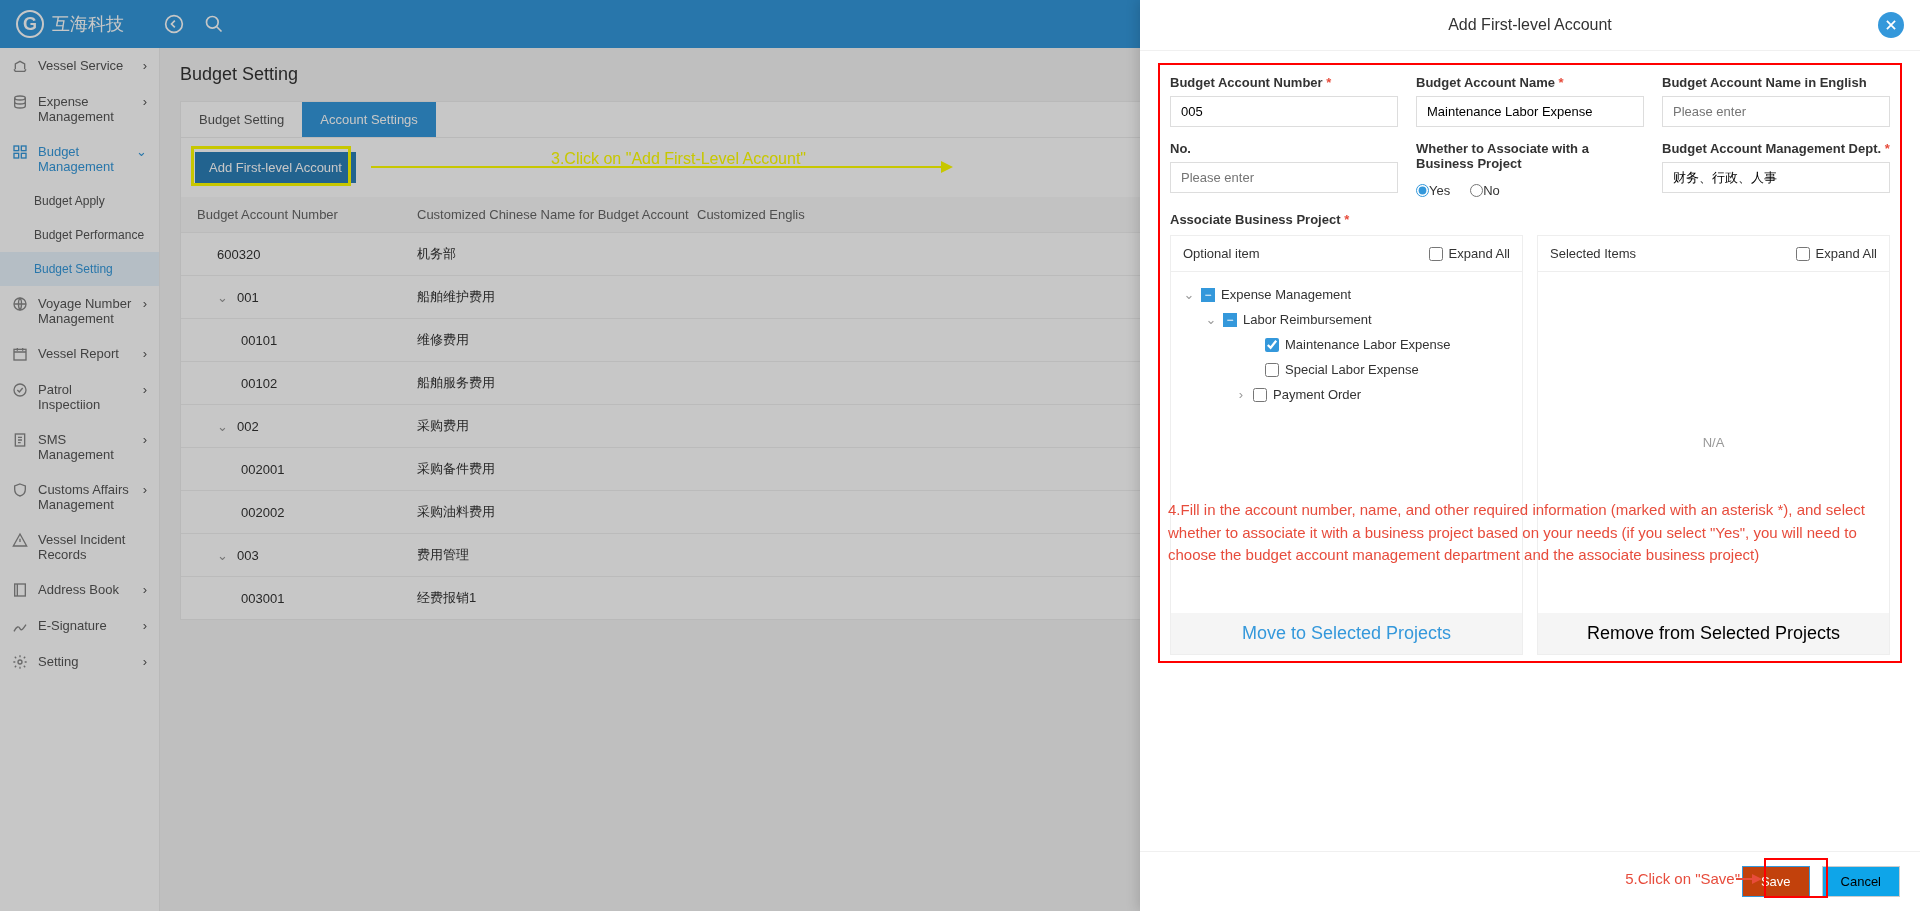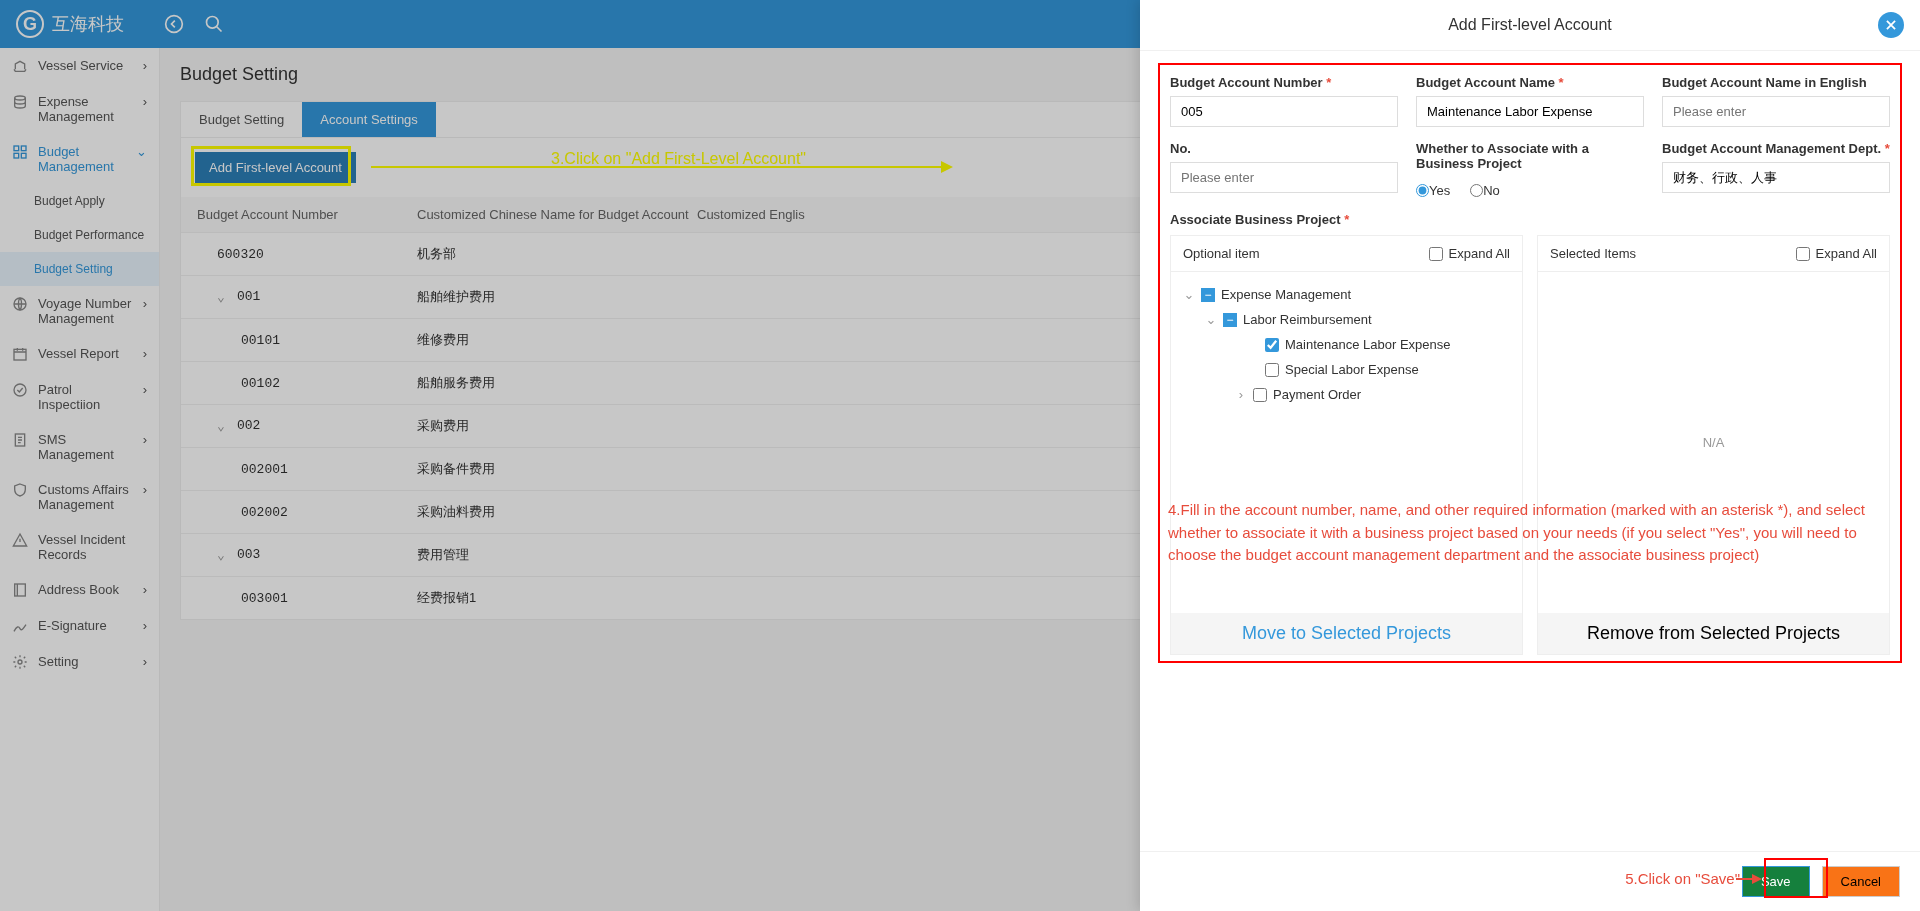--- a/index.html
+++ b/index.html
@@ -38,21 +38,21 @@
 .anno3 { position: absolute; left: 370px; top: 12px; color: yellow; font-size: 16px; font-weight: 500; white-space: nowrap; }
 .arrow3 { position: absolute; left: 190px; top: 28px; width: 580px; height: 2px; background: yellow; }
 .arrow3::after { content:''; position:absolute; right:-2px; top:-5px; border-left:12px solid yellow; border-top:6px solid transparent; border-bottom:6px solid transparent; }
 
 .table { width: 100%; }
 .thead { display: flex; background: #f9f9f9; padding: 10px 16px; font-size: 13px; color: #666; font-weight: 500; }
 .col1 { width: 220px; }
 .col2 { width: 280px; }
 .col3 { flex: 1; }
 .trow { display: flex; padding: 12px 16px; border-top: 1px solid #f0f0f0; align-items: center; }
-.trow .col1 { display: flex; align-items: flex-start; gap: 8px; font-family: Liberation Mono, monospace; }
+.trow .col1 { display: flex; align-items: flex-start; gap: 8px; }
 .indent1 { padding-left: 20px; }
 .indent2 { padding-left: 44px; }
 .toggle-caret { color: #999; cursor: pointer; width: 12px; display: inline-block; }
 
 
 .mask { position: absolute; left: 0; top: 0; right: 780px; bottom: 0; background: rgba(0,0,0,0.22); pointer-events: none; }
 
 
 .modal { position: absolute; right: 0; top: 0; width: 780px; height: 100%; background: #fff; box-shadow: -2px 0 12px rgba(0,0,0,0.15); display: flex; flex-direction: column; }
 .modal-head { padding: 16px 20px; text-align: center; font-size: 16px; position: relative; border-bottom: 1px solid #f0f0f0; }
@@ -80,22 +80,22 @@
 .tree-caret { color: #999; cursor: pointer; width: 12px; text-align: center; }
 .cb { width: 14px; height: 14px; cursor: pointer; }
 .na { flex: 1; display: flex; align-items: center; justify-content: center; color: #999; }
 .assoc-foot { background: #f5f5f5; text-align: center; padding: 10px; font-size: 18px; cursor: pointer; }
 .assoc-foot.blue { color: #3498db; }
 .assoc-foot.red { color: #000000; }
 
 .anno4 { color: #e74c3c; font-size: 15px; line-height: 1.5; position: absolute; left: 28px; width: 730px; top: 448px; pointer-events: none; }
 
 .modal-foot { padding: 14px 20px; display: flex; justify-content: flex-end; align-items: center; gap: 12px; border-top: 1px solid #f0f0f0; position: relative; }
-.btn { padding: 7px 18px; border: 1px solid #ccc; background: #f97316; cursor: pointer; font-size: 13px; }
-.btn.primary { background: #15803d; color: #fff; border-color: #3498db; }
+.btn { padding: 7px 18px; border: 1px solid #ccc; background: #0ea5e9; cursor: pointer; font-size: 13px; }
+.btn.primary { background: #c2410c; color: #fff; border-color: #3498db; }
 .save-outline { position: absolute; right: 92px; top: 6px; width: 64px; height: 40px; border: 2px solid red; pointer-events: none; }
 .anno5 { position: absolute; right: 180px; top: 18px; color: #e74c3c; font-size: 15px; white-space: nowrap; }
 .arrow5 { position: absolute; right: 160px; top: 26px; width: 24px; height: 2px; background: #e74c3c; }
 .arrow5::after { content:''; position:absolute; right:-2px; top:-4px; border-left:10px solid #e74c3c; border-top:5px solid transparent; border-bottom:5px solid transparent; }
 
 input[type=checkbox], input[type=radio] { accent-color: #3498db; }
 </style>
 </head>
 <body>
 

